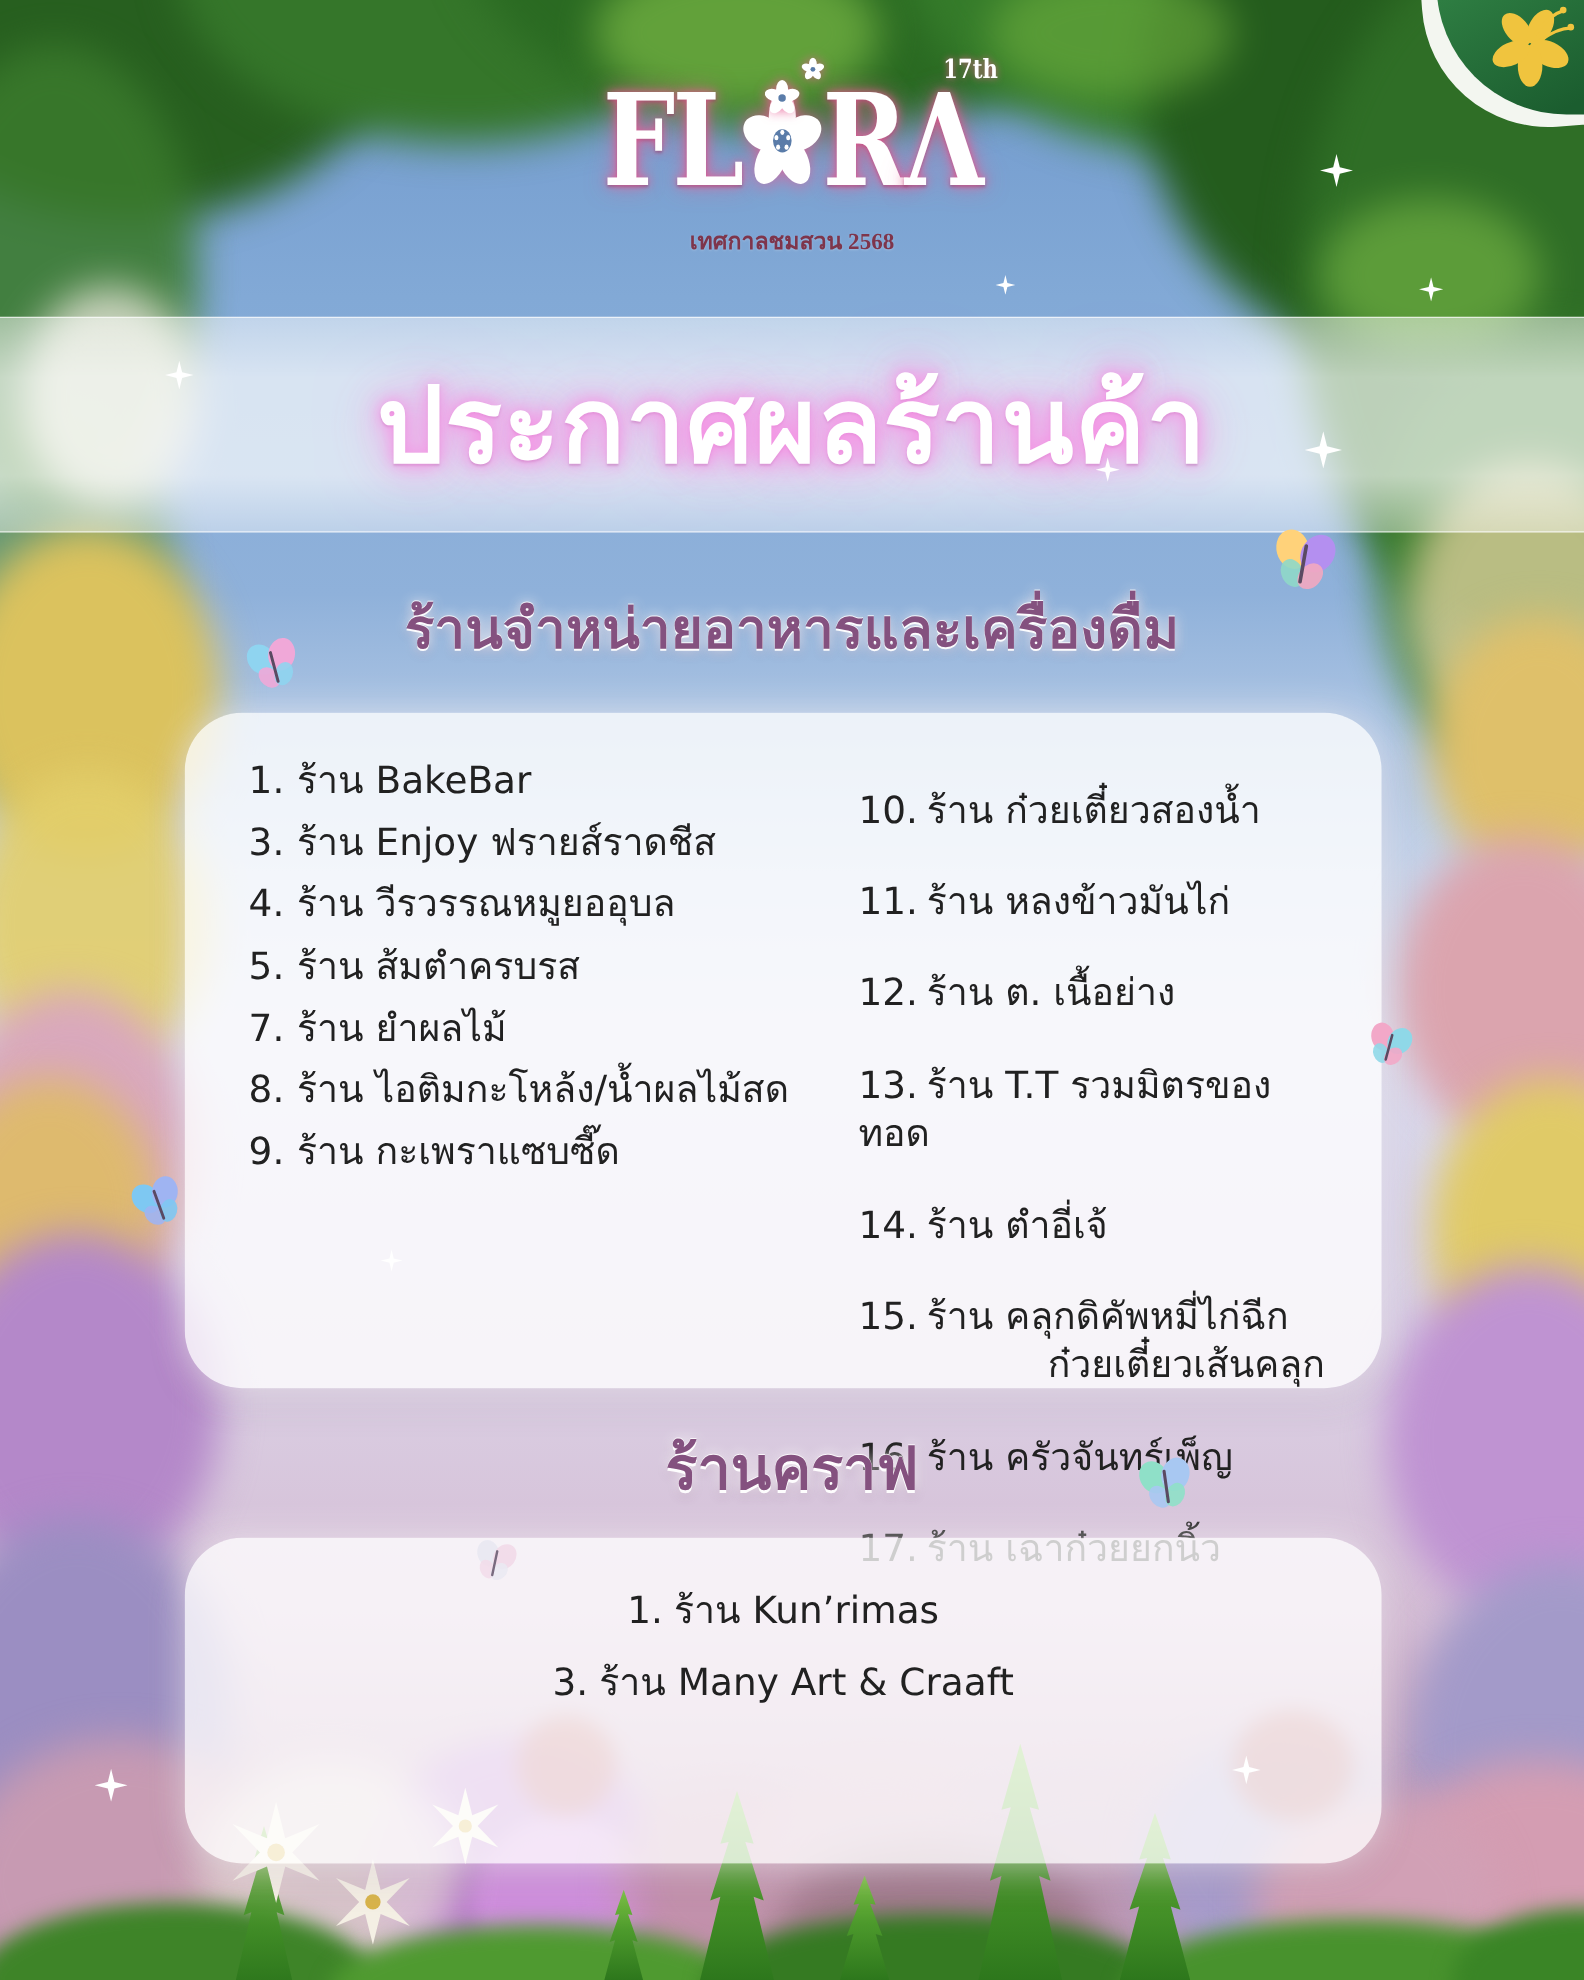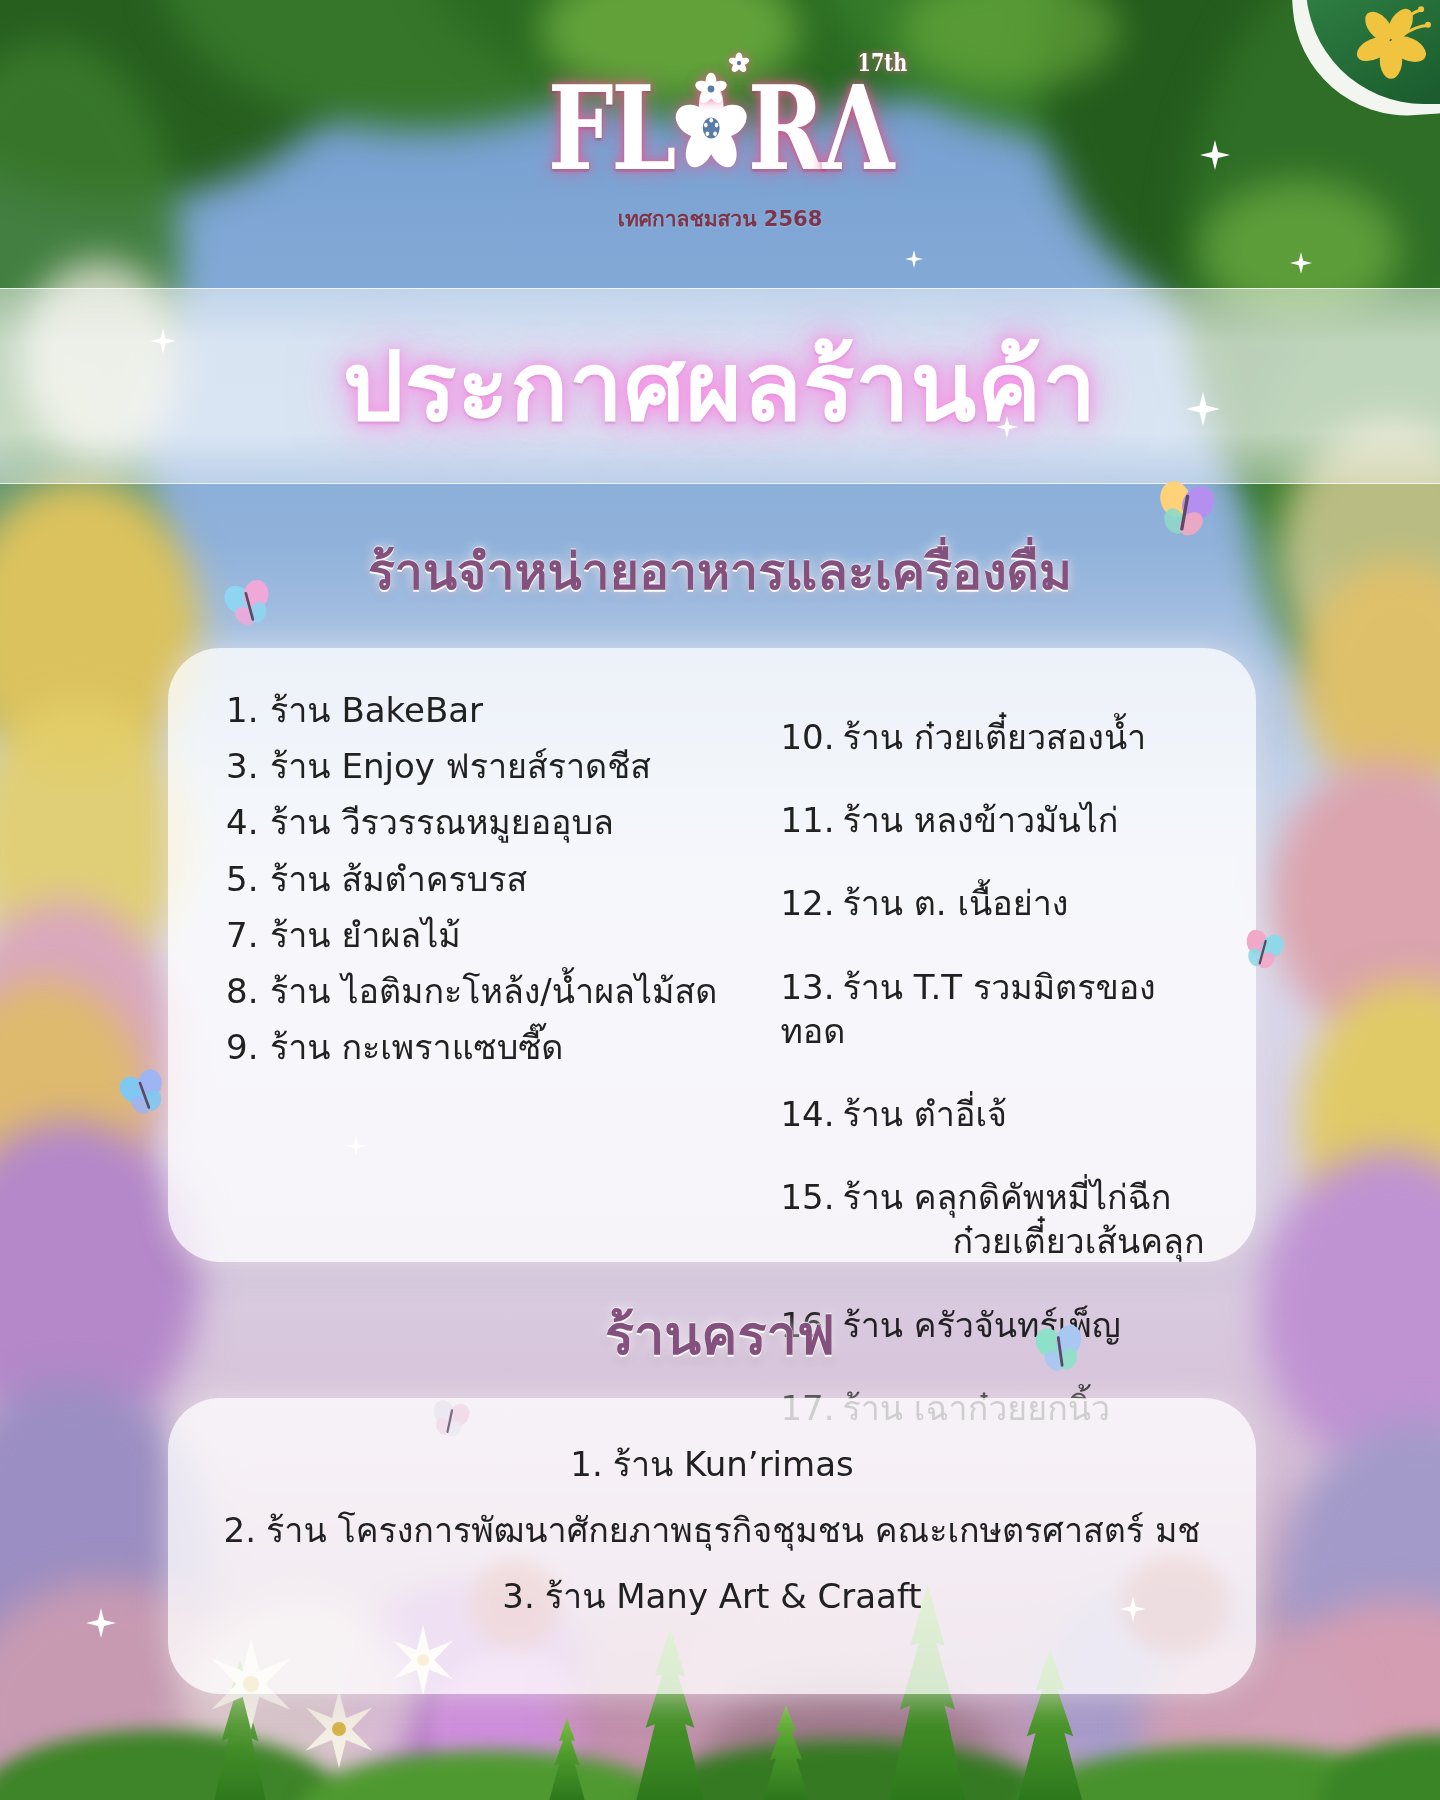--- a/index.html
+++ b/index.html
@@ -37,21 +37,21 @@
     text-shadow:0 0 10px rgba(231,92,148,.95),0 0 24px rgba(231,92,148,.65),0 2px 3px rgba(96,28,64,.45);}
   .flower-o{width:96px;height:96px;margin:0 -2px;filter:drop-shadow(0 0 9px rgba(231,92,148,.85));}
   .mini-flower{position:absolute;filter:drop-shadow(0 0 5px rgba(231,92,148,.8));}
   .edition{position:absolute;top:-10px;left:calc(50% + 172px);
     font-family:"DejaVu Serif","Liberation Serif",serif;font-weight:bold;font-size:24px;color:#fff;
     text-shadow:0 0 8px rgba(231,92,148,.9);}
   .festival-line{margin-top:2px;font-family:"DejaVu Serif","Liberation Serif",serif;font-weight:bold;
     font-size:47px;color:#fff;letter-spacing:1px;
     text-shadow:0 0 10px rgba(231,92,148,.95),0 0 22px rgba(231,92,148,.6),0 2px 3px rgba(96,28,64,.4);}
   .festival-thai{margin-top:4px;font-size:21px;font-weight:bold;color:#7e2c40;opacity:.92;
-    text-shadow:0 1px 2px rgba(255,255,255,.25);}
+    text-shadow:0 1px 2px rgba(255,255,255,.25);font-family:Liberation Serif, serif;}
   
   .title-band{position:absolute;left:0;right:0;top:288px;height:194px;z-index:2;
     background:linear-gradient(180deg,rgba(255,255,255,.5) 0%,rgba(255,255,255,.68) 28%,
       rgba(255,255,255,.68) 74%,rgba(255,255,255,.42) 100%);
     border-top:1px solid rgba(255,255,255,.8);border-bottom:1px solid rgba(255,255,255,.7);
     display:flex;align-items:center;justify-content:center;}
   .page-title{margin:0;font-size:96px;font-weight:800;color:#fff;letter-spacing:1px;
     text-shadow:0 0 14px #f691e4,0 0 32px #f691e4,0 0 60px rgba(246,145,228,.75),0 2px 2px rgba(128,60,122,.4);}
   
   .section-heading{position:absolute;left:0;right:0;z-index:2;margin:0;text-align:center;
@@ -225,21 +225,20 @@
           <li><span class="num">16.</span><span class="shop">ร้าน ครัวจันทร์เพ็ญ</span></li>
           <li><span class="num">17.</span><span class="shop">ร้าน เฉาก๋วยยกนิ้ว</span></li>
         </ol>
     </div>
   </section>
 
   <h2 class="section-heading heading-craft">ร้านคราฟ</h2>
   <section class="panel craft-panel">
     <ol class="craft" id="craft-list">
         <li><span class="num">1.</span><span class="shop">ร้าน Kun’rimas</span></li>
-        <li><span class="num">2.</span><span class="shop">ร้าน โครงการพัฒนาศักยภาพธุรกิจชุมชน คณะเกษตรศาสตร์ มช</span></li>
         <li><span class="num">3.</span><span class="shop">ร้าน Many Art &amp; Craaft</span></li>
       </ol>
   </section>
 
   <div class="layer3">
     <svg class="bfly" viewBox="0 0 40 40" style="left:222px;top:578px;width:54px;height:54px;transform:rotate(-15deg);">
       <ellipse cx="13" cy="14" rx="9" ry="11" fill="#8fd4f0" transform="rotate(-25 13 14)"></ellipse>
         <ellipse cx="27" cy="14" rx="9" ry="11" fill="#f0a8d8" transform="rotate(25 27 14)"></ellipse>
         <ellipse cx="15" cy="27" rx="6" ry="8" fill="#f0a8d8" transform="rotate(-35 15 27)" opacity=".9"></ellipse>
         <ellipse cx="25" cy="27" rx="6" ry="8" fill="#8fd4f0" transform="rotate(35 25 27)" opacity=".9"></ellipse>

